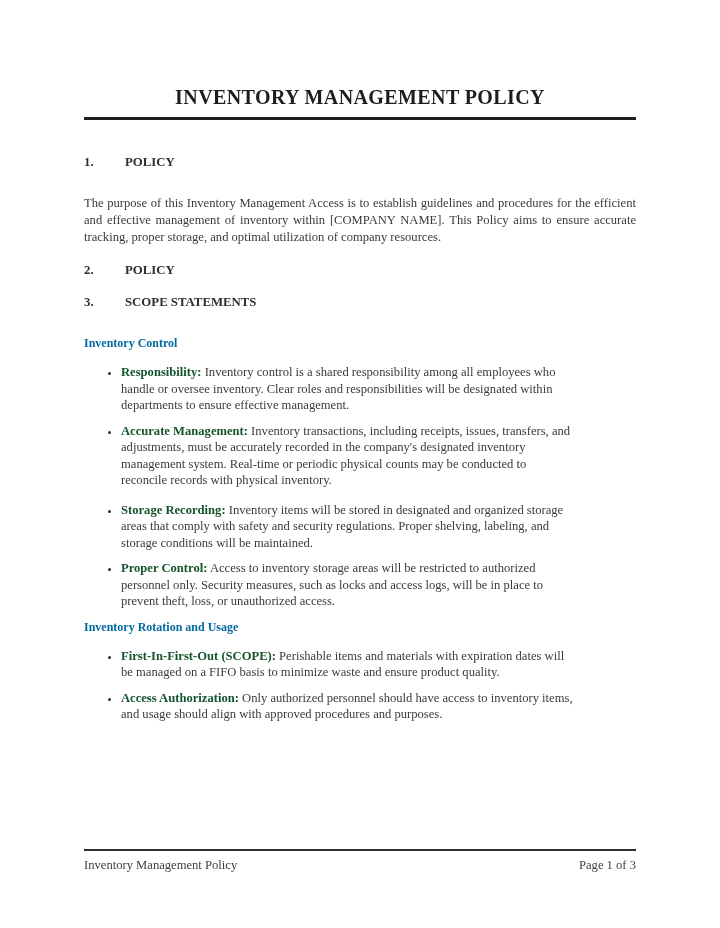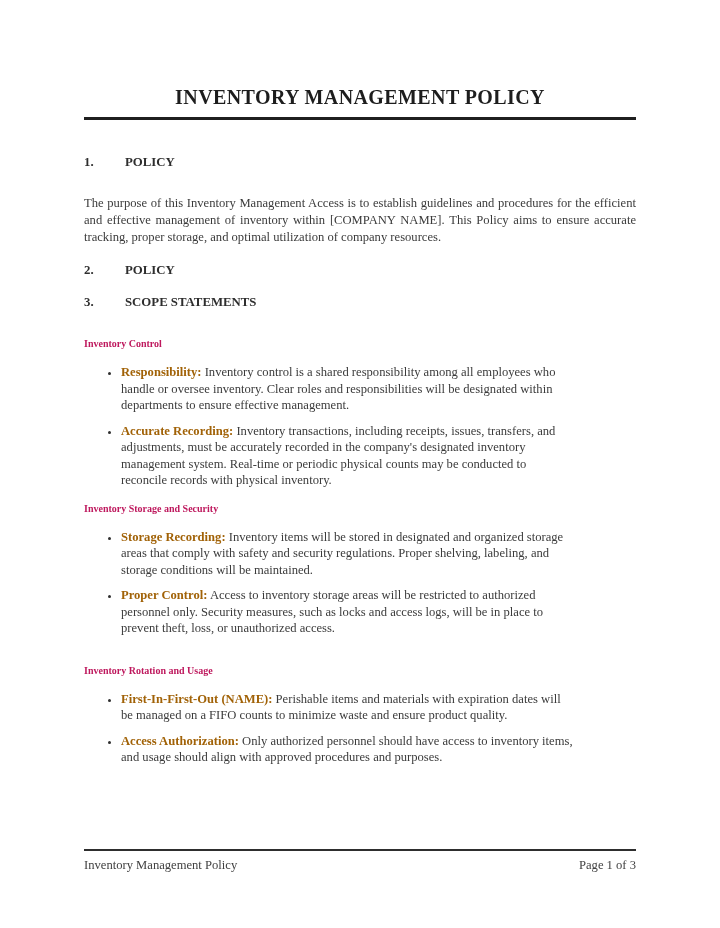--- a/index.html
+++ b/index.html
@@ -37,38 +37,38 @@
     font-size: 12.6px;
     line-height: 17px;
     text-align: justify;
     text-align-last: left;
     margin: 25px 0 0 0;
     color: #3b3b3b;
   }
 
   .sub-title {
     font-weight: bold;
-    font-size: 10px;
-    color: #be185d;
+    font-size: 12px;
+    color: #0369a1;
     line-height: 15px;
   }
   .sub-a { margin-top: 26px; }
   .sub-b { margin-top: 12px; }
-  .sub-c { margin-top: 26px; }
+  .sub-c { margin-top: 10px; }
 
   ul.bullets { margin: 13px 0 0 0; padding: 0 0 0 37px; }
   ul.bullets li {
     font-size: 12.6px;
     line-height: 16.5px;
     max-width: 452px;
     margin-bottom: 9px;
     color: #3b3b3b;
   }
   ul.bullets li::marker { font-size: 11px; color: #2e2e2e; }
-  ul.bullets li b { color: #a16207; }
+  ul.bullets li b { color: #14532d; }
 
   .footer { position: absolute; left: 84px; right: 84px; top: 849px; }
   .footer-rule { height: 2px; background: #2e2e2e; }
   .footer-row {
     display: flex; justify-content: space-between;
     margin-top: 7px;
     font-size: 12.6px;
     color: #414141;
   }
 </style>
@@ -93,32 +93,31 @@
     </div>
 
     <div class="sec-head later">
       <span class="sec-num">3.</span>
       <span>SCOPE STATEMENTS</span>
     </div>
 
     <div class="sub-title sub-a">Inventory Control</div>
     <ul class="bullets">
       <li><b>Responsibility:</b> <span>Inventory control is a shared responsibility among all employees who handle or oversee inventory. Clear roles and responsibilities will be designated within departments to ensure effective management.</span></li>
-      <li><b>Accurate Recording:</b> <span>Inventory transactions, including receipts, issues, transfers, and adjustments, must be accurately recorded in the company's designated inventory management system. Real-time or periodic physical counts may be conducted to reconcile records with physical inventory.</span></li>
+      <li><b>Accurate Management:</b> <span>Inventory transactions, including receipts, issues, transfers, and adjustments, must be accurately recorded in the company's designated inventory management system. Real-time or periodic physical counts may be conducted to reconcile records with physical inventory.</span></li>
     </ul>
 
-    <div class="sub-title sub-b">Inventory Storage and Security</div>
     <ul class="bullets">
       <li><b>Storage Recording:</b> <span>Inventory items will be stored in designated and organized storage areas that comply with safety and security regulations. Proper shelving, labeling, and storage conditions will be maintained.</span></li>
       <li><b>Proper Control:</b> <span>Access to inventory storage areas will be restricted to authorized personnel only. Security measures, such as locks and access logs, will be in place to prevent theft, loss, or unauthorized access.</span></li>
     </ul>
 
     <div class="sub-title sub-c">Inventory Rotation and Usage</div>
     <ul class="bullets">
-      <li><b>First-In-First-Out (NAME):</b> <span>Perishable items and materials with expiration dates will be managed on a FIFO counts to minimize waste and ensure product quality.</span></li>
+      <li><b>First-In-First-Out (SCOPE):</b> <span>Perishable items and materials with expiration dates will be managed on a FIFO basis to minimize waste and ensure product quality.</span></li>
       <li><b>Access Authorization:</b> <span>Only authorized personnel should have access to inventory items, and usage should align with approved procedures and purposes.</span></li>
     </ul>
 
   </div>
 
   <div class="footer">
     <div class="footer-rule"></div>
     <div class="footer-row">
       <span>Inventory Management Policy</span>
       <span>Page 1 of 3</span>

